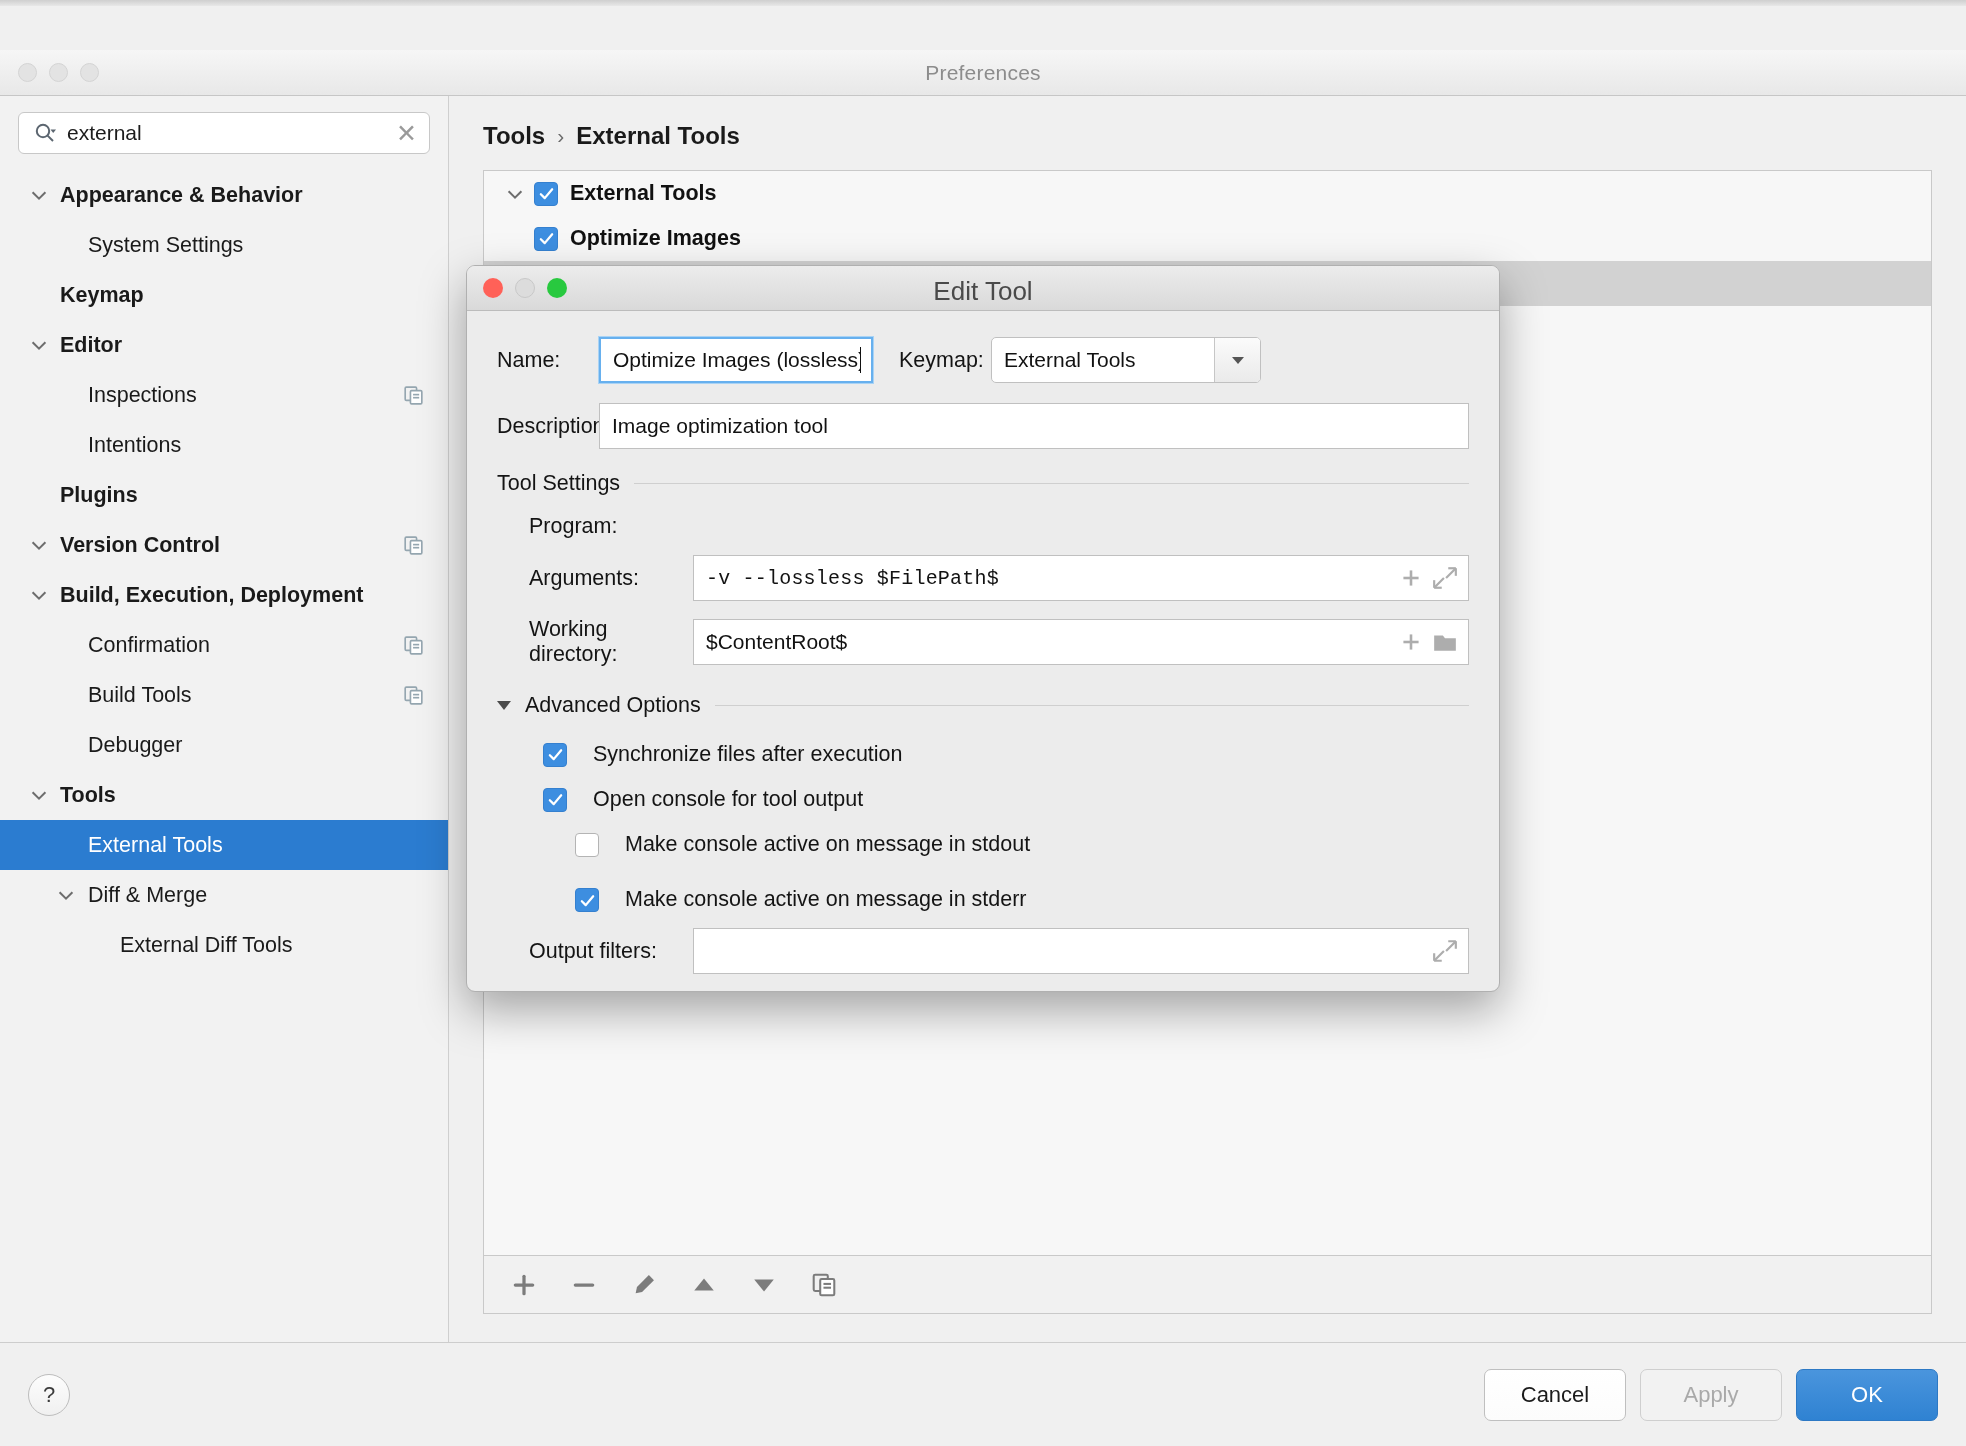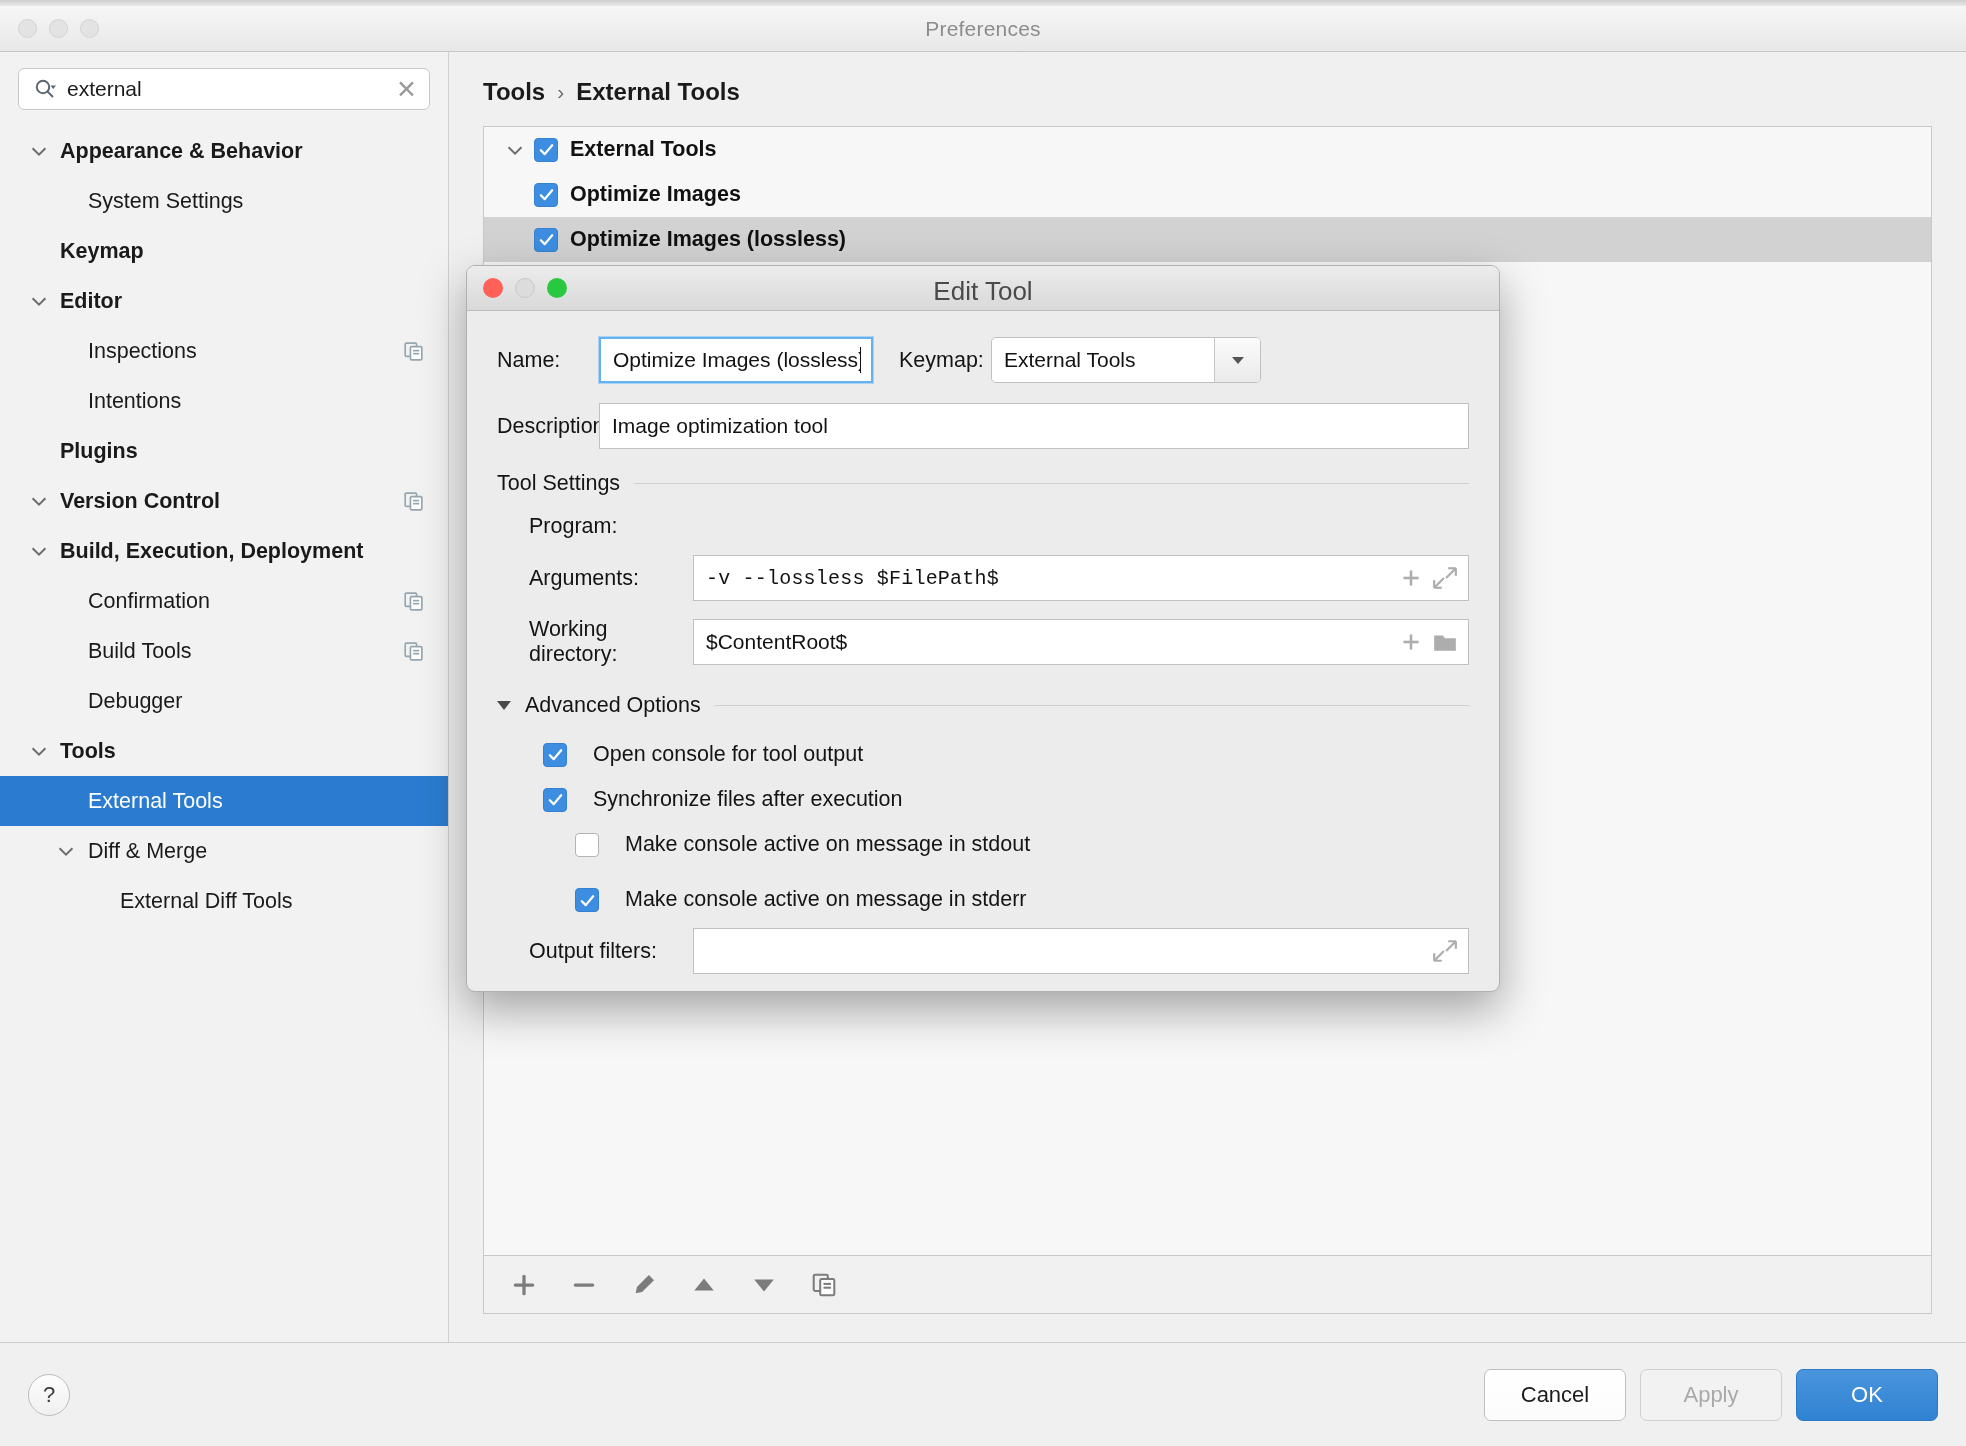--- a/index.html
+++ b/index.html
@@ -20,20 +20,21 @@
   
   #prefs-window {
     position: absolute; top: 6px; left: 0; width: 1966px; height: 1440px;
     background: #f0f0f0;
     display: flex; flex-direction: column;
   }
   #titlebar {
     position: relative; height: 46px; flex: none;
     background: linear-gradient(180deg,#f6f6f6 0%,#e8e8e8 100%);
     border-bottom: 1px solid #c6c6c6;
+    margin-top: 44px;
   }
   #titlebar .lights { position: absolute; left: 18px; top: 13px; display: flex; gap: 12px; }
   #titlebar .lights i {
     width: 19px; height: 19px; border-radius: 50%;
     background: #e3e3e3; border: 1px solid #d4d4d4; display: block;
   }
   #titlebar .wtitle {
     position: absolute; width: 100%; text-align: center; top: 11px;
     font-size: 21px; color: #8c8c8c; letter-spacing: .2px;
   }
@@ -473,29 +474,29 @@
       <span class="rule"></span>
     </div>
 
     <div id="adv-checks">
         <div class="crow" style="padding-left: 46px;">
           <span class="cbx">
             <svg viewBox="0 0 24 24" fill="none" stroke="#fff" stroke-width="3.2" stroke-linecap="round" stroke-linejoin="round">
               <polyline points="4,13 9.5,18.5 20,6"></polyline>
             </svg>
           </span>
-          <span class="ctext">Open console for tool output</span>
+          <span class="ctext">Synchronize files after execution</span>
         </div>
         <div class="crow" style="padding-left: 46px;">
           <span class="cbx">
             <svg viewBox="0 0 24 24" fill="none" stroke="#fff" stroke-width="3.2" stroke-linecap="round" stroke-linejoin="round">
               <polyline points="4,13 9.5,18.5 20,6"></polyline>
             </svg>
           </span>
-          <span class="ctext">Synchronize files after execution</span>
+          <span class="ctext">Open console for tool output</span>
         </div>
         <div class="crow" style="padding-left: 78px; align-items: center;">
           <span class="cbx off"></span>
           <span class="ctext">Make console active on message in stdout</span>
         </div>
         <div class="crow" style="padding-left: 78px; align-items: flex-end;">
           <span class="cbx">
             <svg viewBox="0 0 24 24" fill="none" stroke="#fff" stroke-width="3.2" stroke-linecap="round" stroke-linejoin="round">
               <polyline points="4,13 9.5,18.5 20,6"></polyline>
             </svg>

